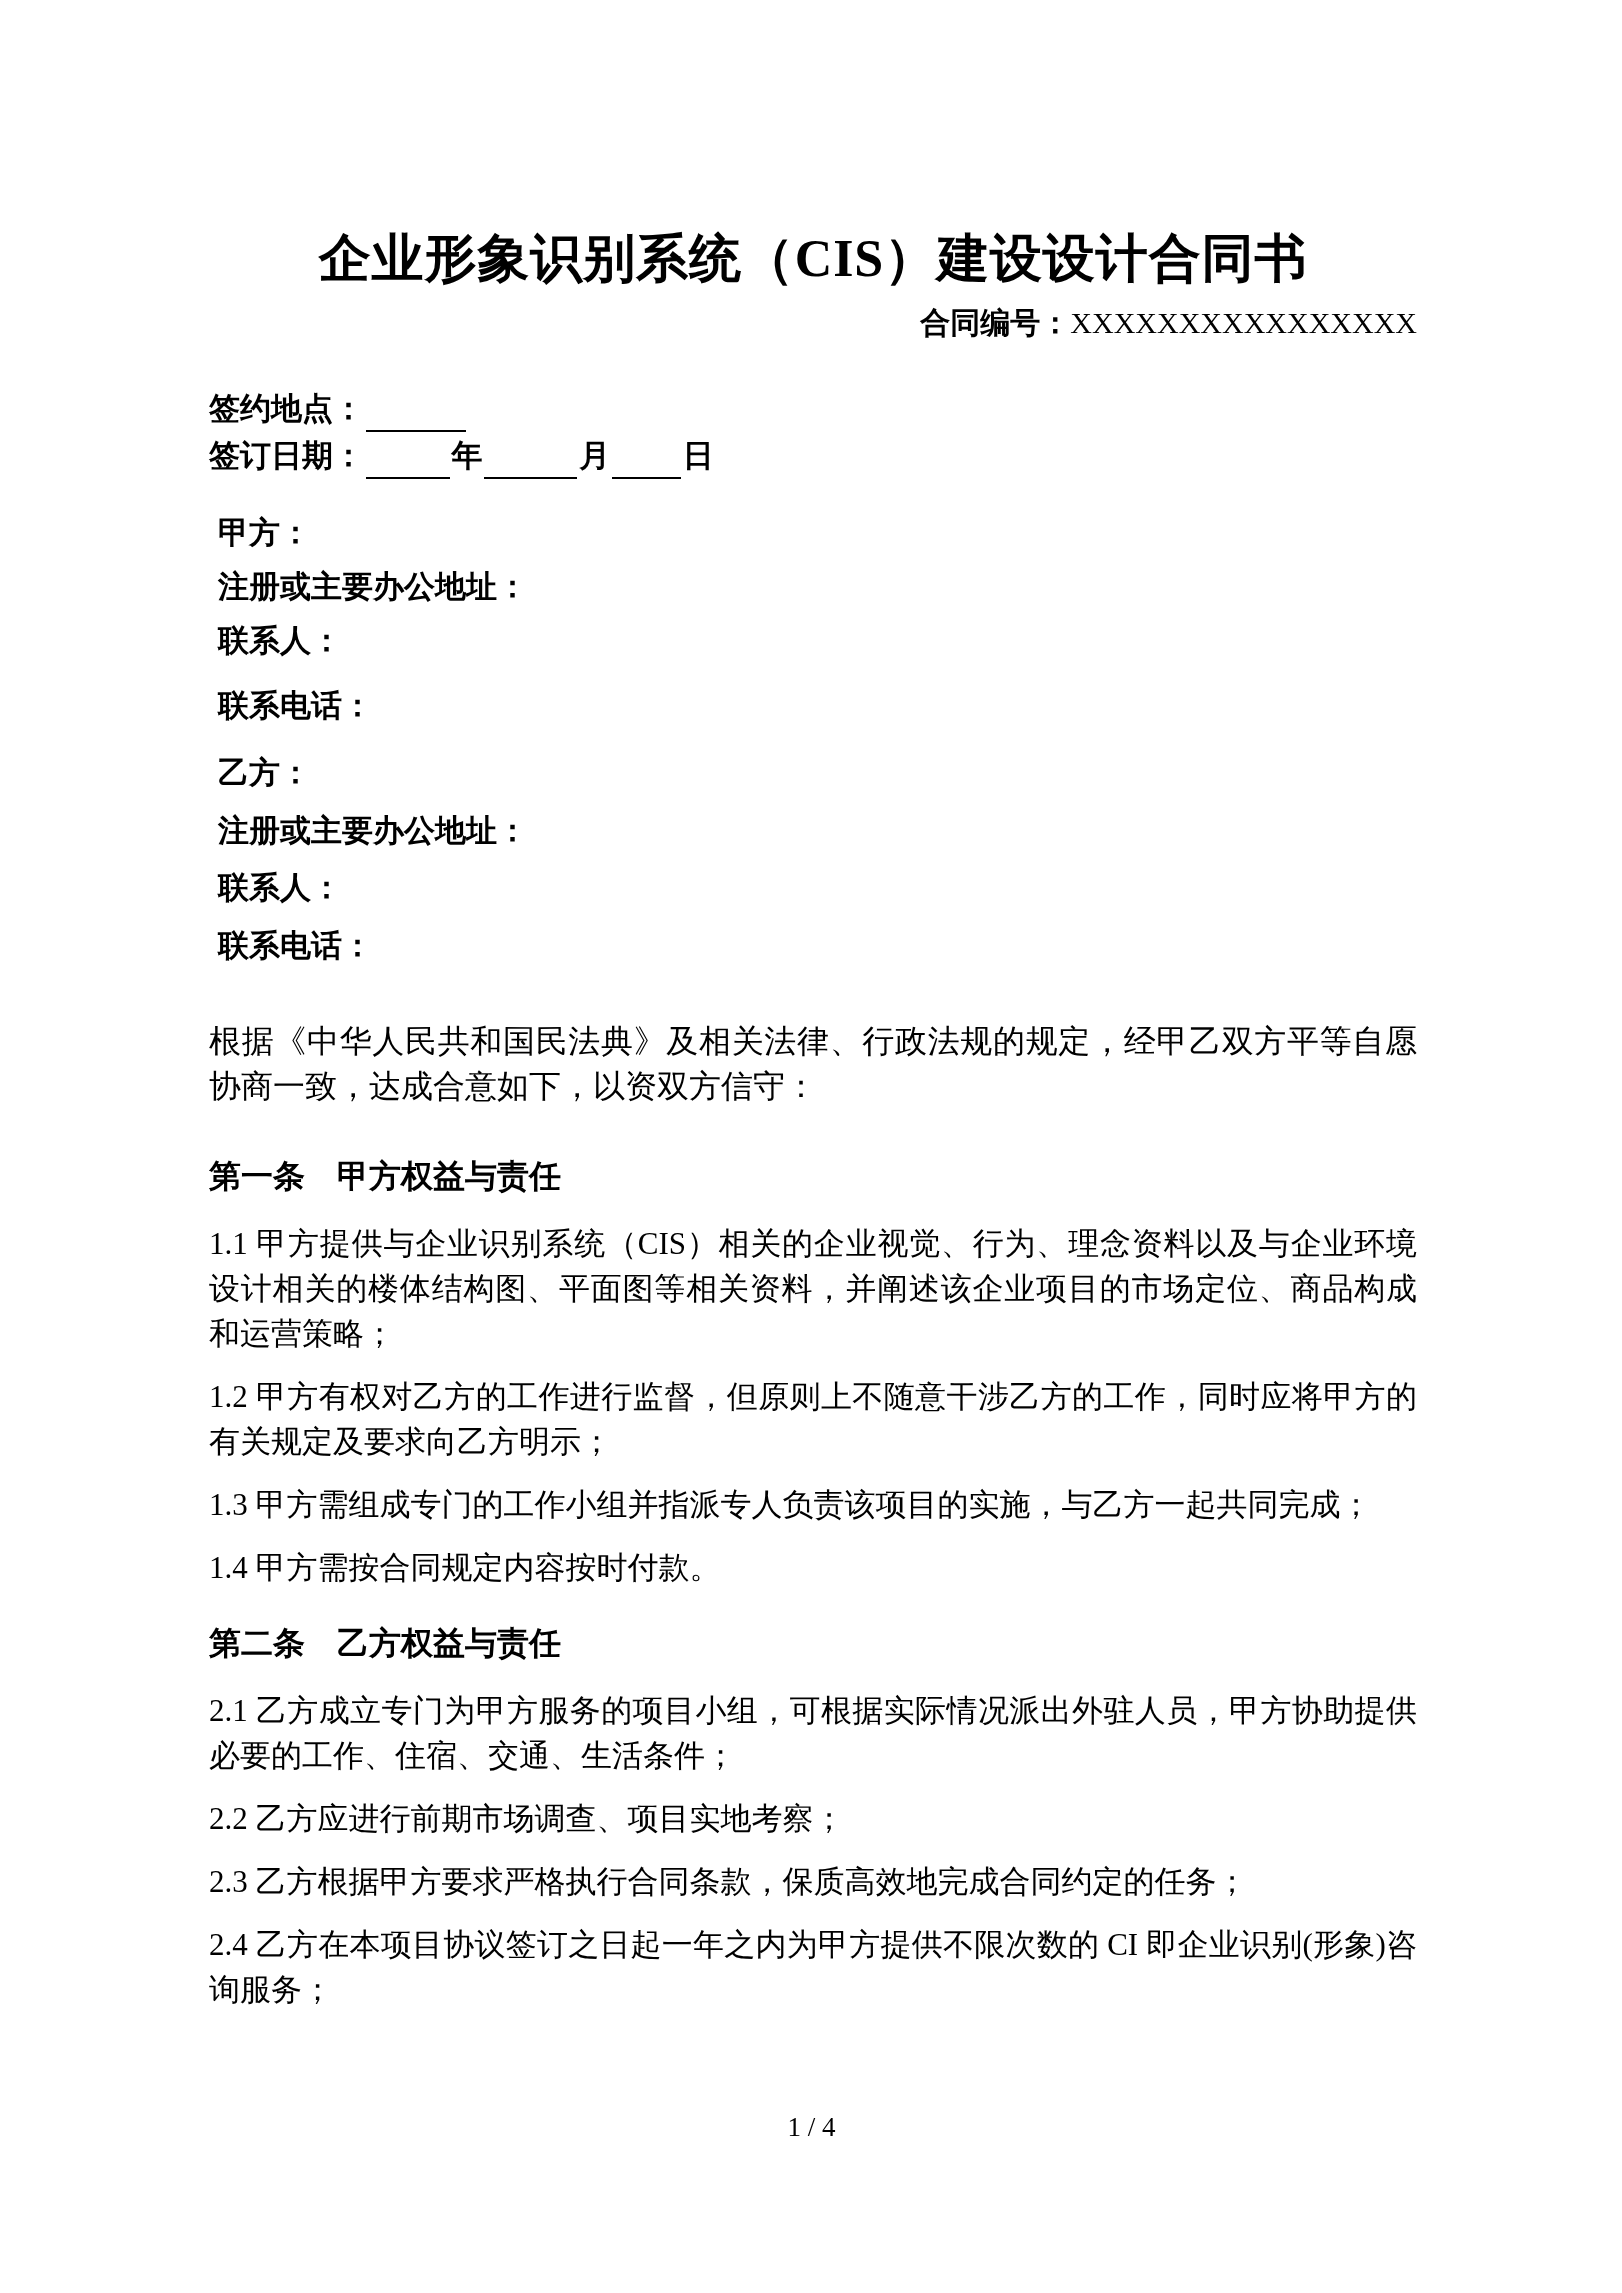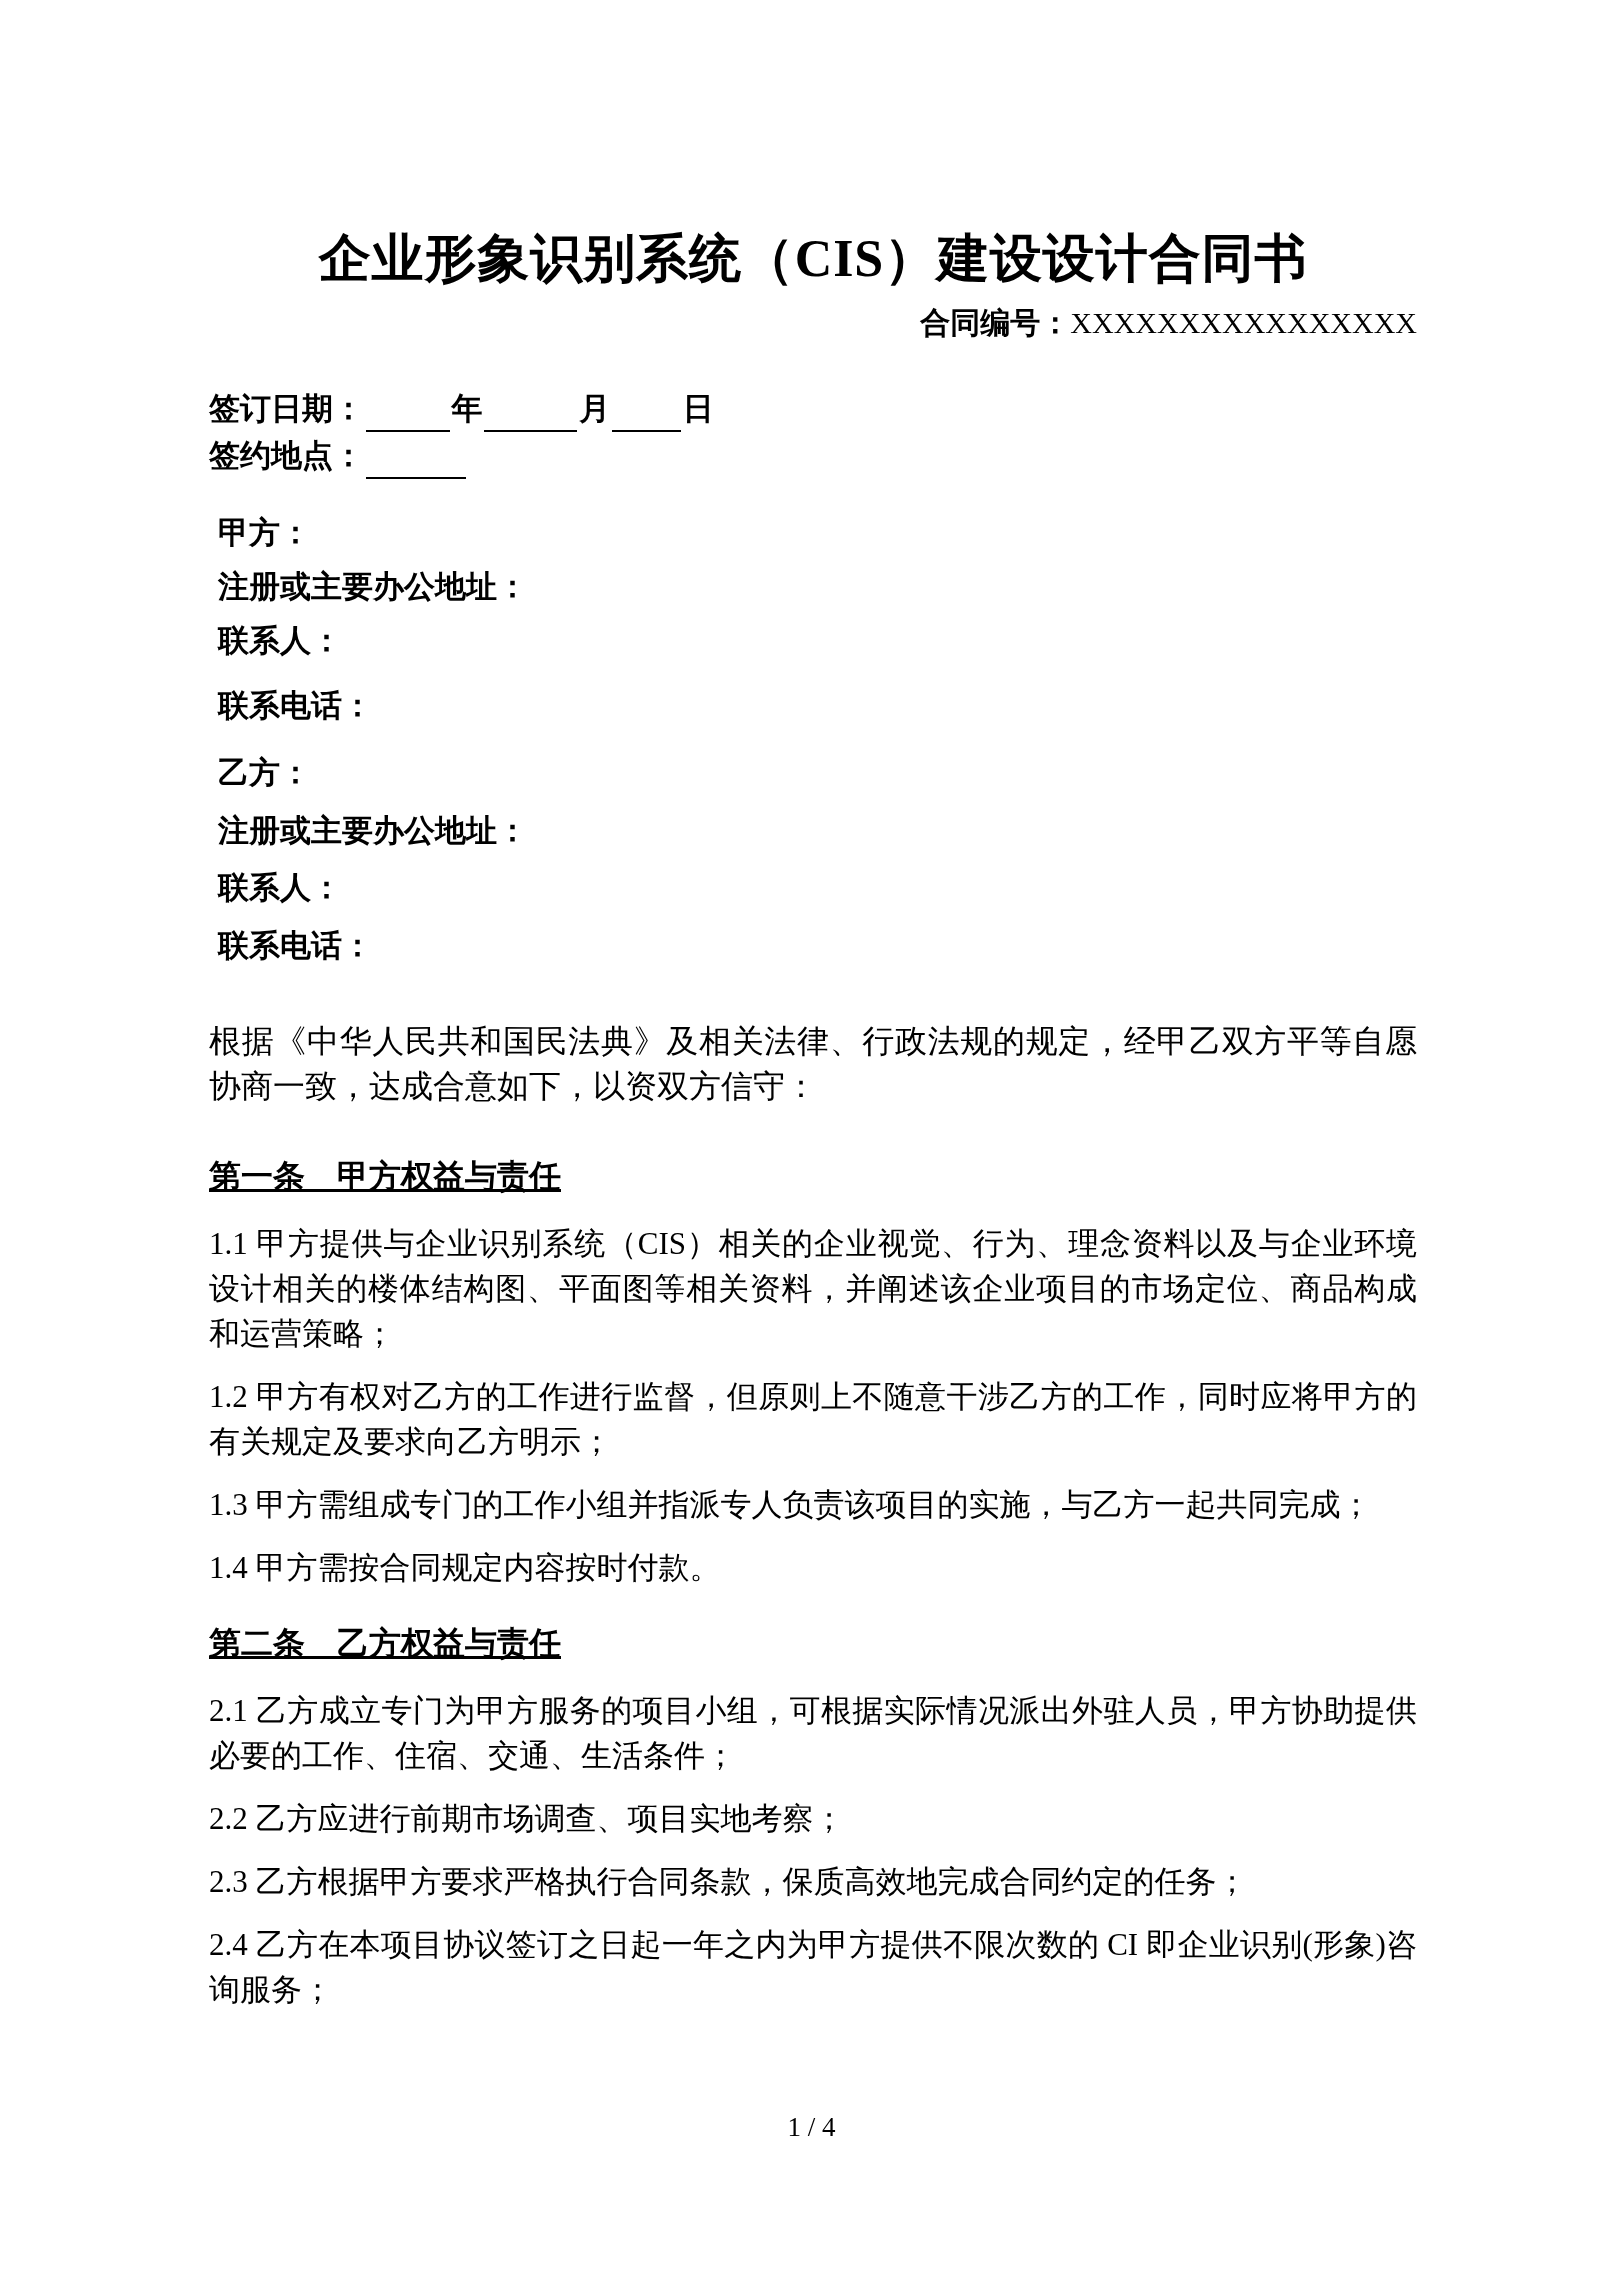--- a/index.html
+++ b/index.html
@@ -63,21 +63,20 @@
     line-height: 45px;
     text-align: justify;
     font-weight: 400;
   }
 
   .section-heading {
     margin: 45px 0 22px 0;
     font-size: 32px;
     line-height: 45px;
     font-weight: 700;
-    text-decoration: underline;
   }
   .section-heading.second { margin-top: 31px; }
 
   .clause {
     margin: 0 0 18px 0;
     font-size: 31px;
     line-height: 45px;
     text-align: justify;
   }
 
@@ -98,24 +97,24 @@
   <div class="inner">
 
     <h1 class="doc-title">企业形象识别系统（CIS）建设设计合同书</h1>
 
     <div class="contract-no">
       <span class="lbl">合同编号：</span><span>XXXXXXXXXXXXXXXX</span>
     </div>
 
     <div class="sign-block">
       <div>
-        <span>签订日期：</span><span class="blank w90"></span><span>年</span><span class="blank w102"></span><span>月</span><span class="blank w75"></span><span>日</span>
+        <span>签约地点：</span><span class="blank w110"></span>
       </div>
       <div>
-        <span>签约地点：</span><span class="blank w110"></span>
+        <span>签订日期：</span><span class="blank w90"></span><span>年</span><span class="blank w102"></span><span>月</span><span class="blank w75"></span><span>日</span>
       </div>
     </div>
 
     <div class="party party-a">
       <p>甲方：</p>
       <p>注册或主要办公地址：</p>
       <p>联系人：</p>
       <p class="gap">联系电话：</p>
     </div>
 

